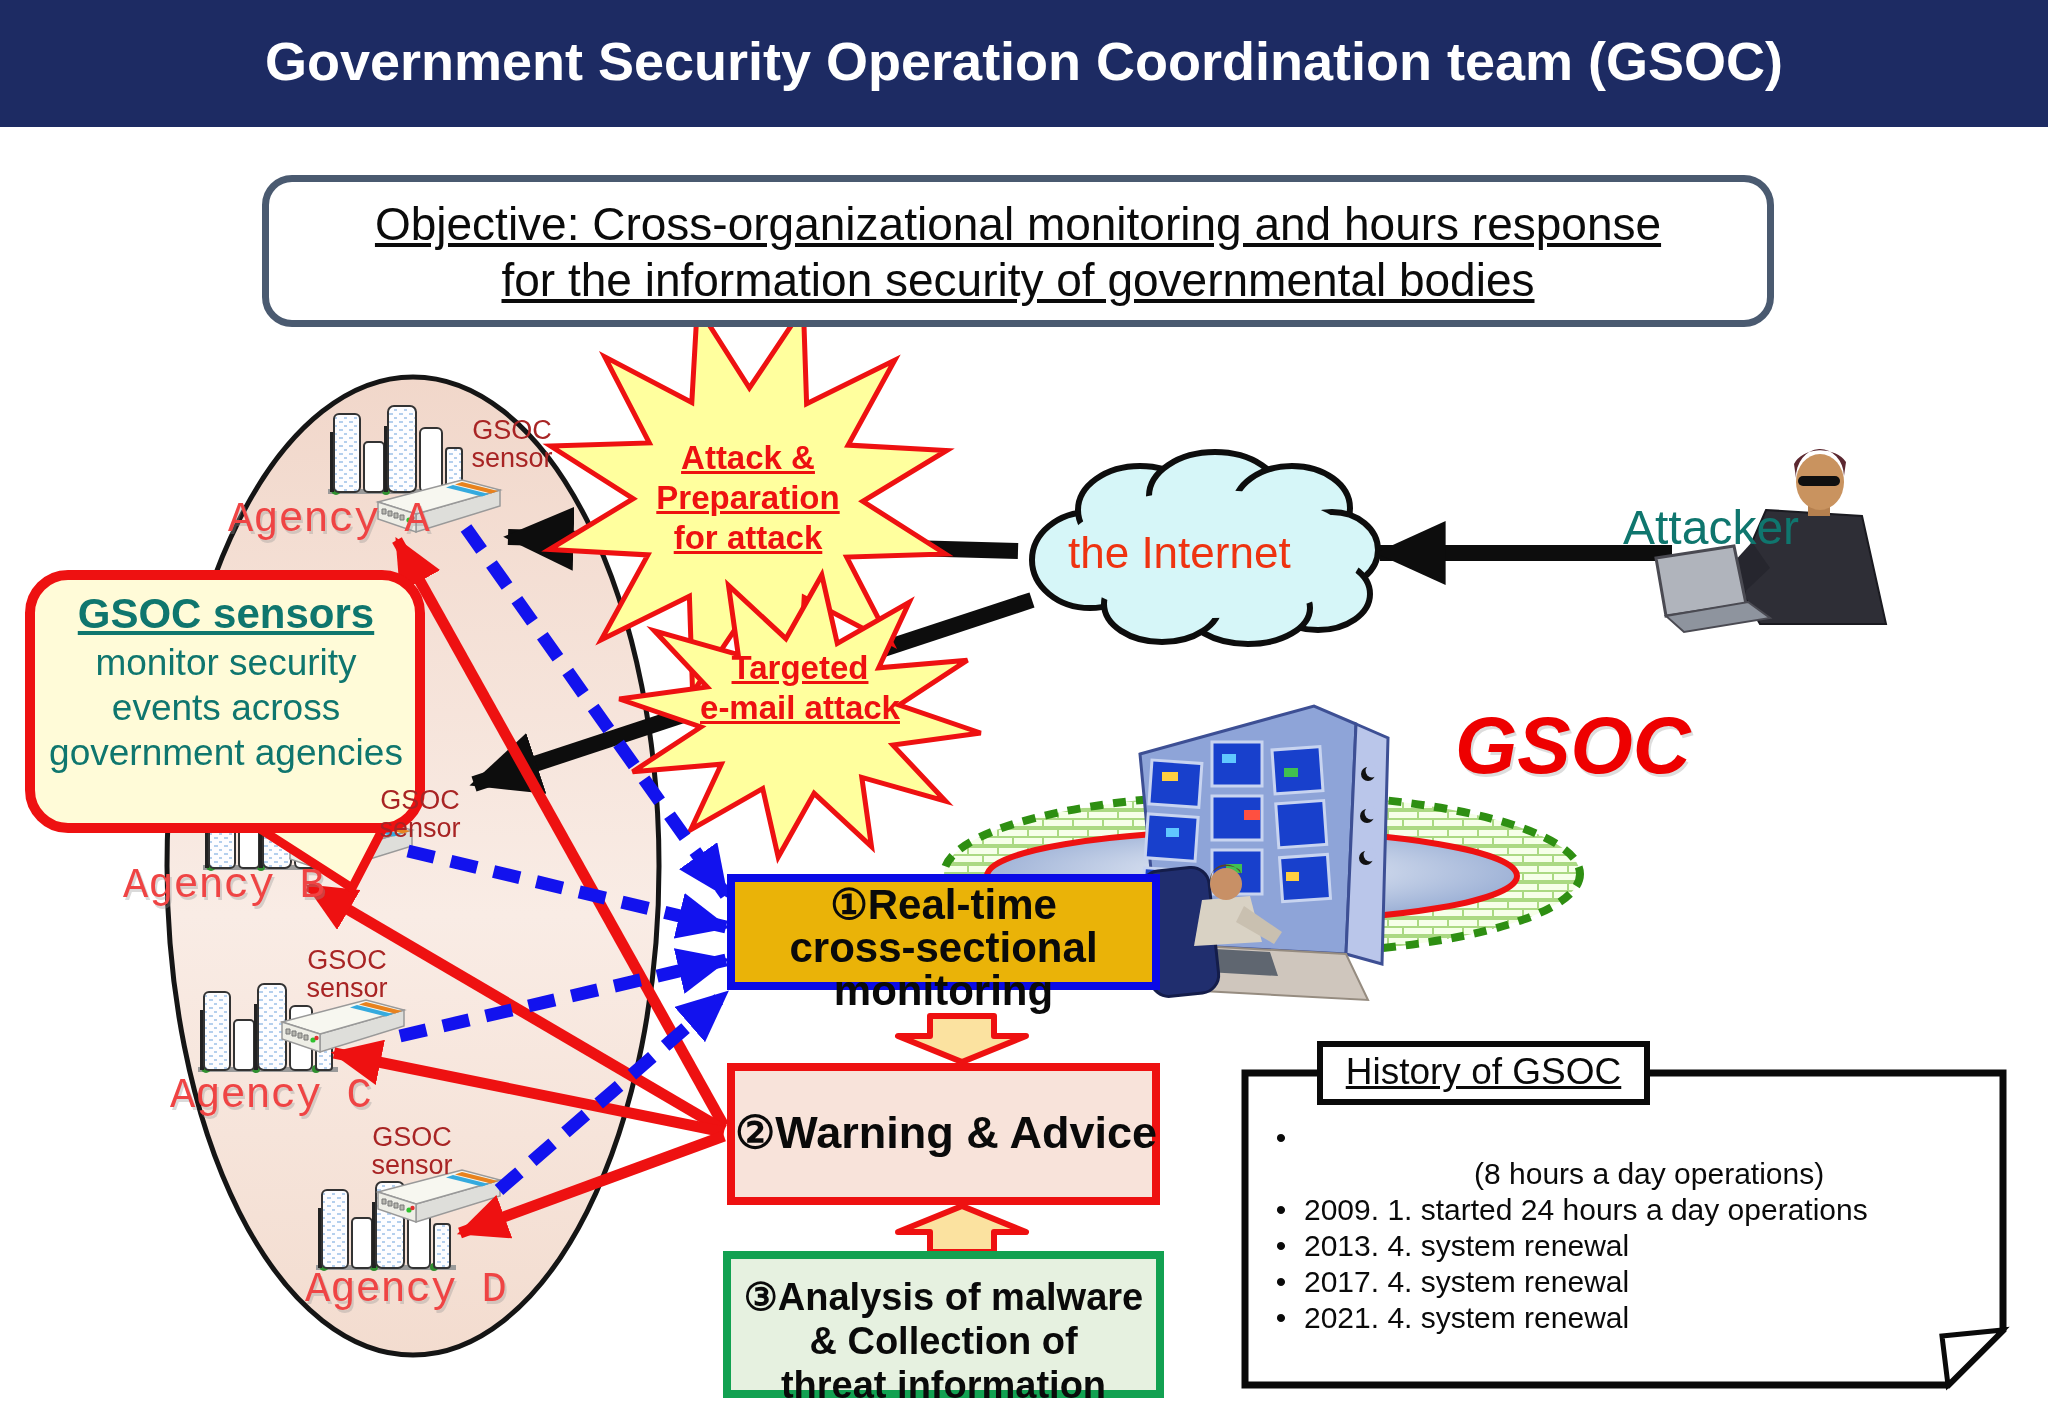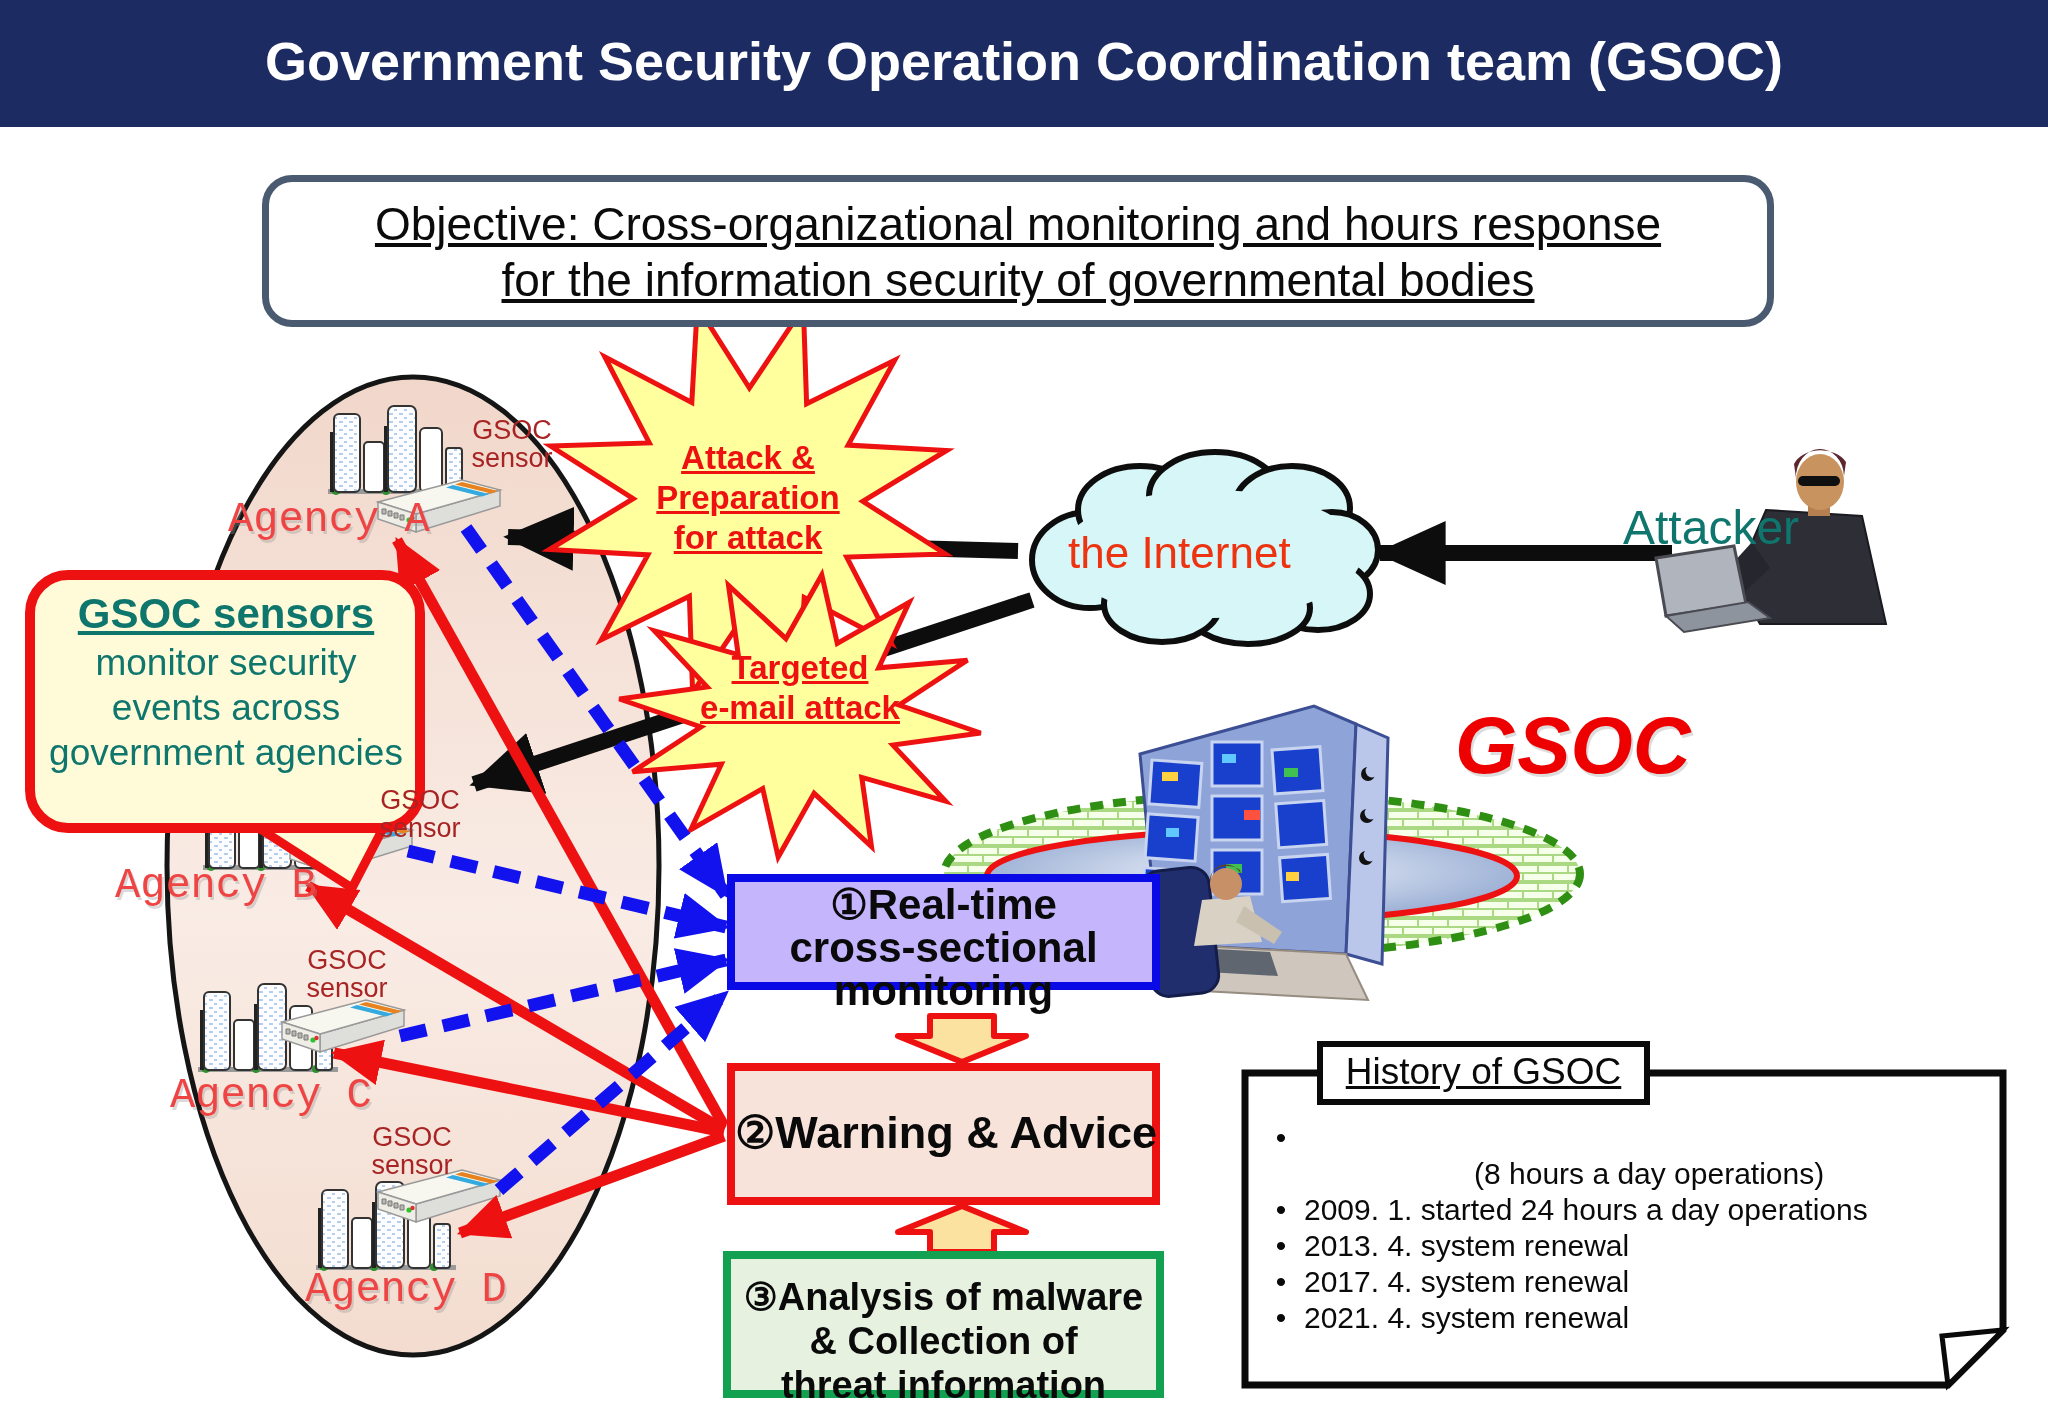--- a/index.html
+++ b/index.html
@@ -20,21 +20,21 @@
   .burst{color:#ee1111;font-size:33px;font-weight:bold;line-height:40px;text-align:center;
          text-decoration:underline;}
   .cloudlbl{color:#ee3311;font-size:44px;white-space:nowrap;}
   .attlbl{color:#0f766e;font-size:48px;white-space:nowrap;}
   .gsoclbl{color:#ee0000;font-size:80px;font-weight:bold;font-style:italic;white-space:nowrap;
            text-shadow:2px 3px 0 rgba(170,170,170,0.4);}
   .bubbletxt{left:42px;top:588px;width:368px;text-align:center;color:#0f766e;}
   .bubbletxt .t{font-size:42px;font-weight:bold;text-decoration:underline;line-height:52px;}
   .bubbletxt .b{font-size:37px;line-height:45px;}
   .fbox{box-sizing:border-box;text-align:center;color:#0a0a0a;font-weight:bold;}
-  .monitoring{left:727px;top:874px;width:433px;height:116px;background:#c4b5fd;border:8px solid #0a0ae6;}
+  .monitoring{left:727px;top:874px;width:433px;height:116px;background:#eab308;border:8px solid #0a0ae6;}
   .monitoring .l{font-size:42px;line-height:43px;}
   .monitoring .wrap{padding-top:1px;}
   .warning{left:727px;top:1063px;width:433px;height:142px;background:#f8e3da;border:8px solid #ee1111;}
   .warning .l{font-size:45px;line-height:124px;white-space:nowrap;}
   .analysis{left:723px;top:1251px;width:441px;height:147px;background:#e6f1e0;border:8px solid #12a151;}
   .analysis .l{font-size:38px;line-height:44px;}
   .analysis .wrap{padding-top:16px;}
   .histtitle{left:1317px;top:1041px;width:333px;height:64px;background:#ffffff;border:6px solid #0a0a0a;
              box-sizing:border-box;text-align:center;font-size:37px;line-height:50px;color:#0a0a0a;z-index:4;text-decoration:underline;}
   .histitems{left:1258px;top:1120px;width:730px;font-size:30px;line-height:36px;color:#0a0a0a;z-index:4;}
@@ -264,21 +264,21 @@
   </div>
 
   <div class="abs bubbletxt">
     <div class="t">GSOC sensors</div>
     <div class="b">monitor security</div>
     <div class="b">events across</div>
     <div class="b">government agencies</div>
   </div>
 
   <div class="abs redlbl" style="left:228px;top:496px;">Agency A</div>
-  <div class="abs redlbl" style="left:115px;top:862px;text-align:center;">Agency B</div>
+  <div class="abs redlbl" style="left:123px;top:862px;text-align:center;">Agency B</div>
   <div class="abs redlbl" style="left:170px;top:1072px;">Agency C</div>
   <div class="abs redlbl" style="left:305px;top:1266px;">Agency D</div>
 
   <div class="abs senslbl" style="left:447px;top:416px;">
     <div>GSOC</div>
     <div>sensor</div>
   </div>
   <div class="abs senslbl" style="left:355px;top:786px;">
     <div>GSOC</div>
     <div>sensor</div>

